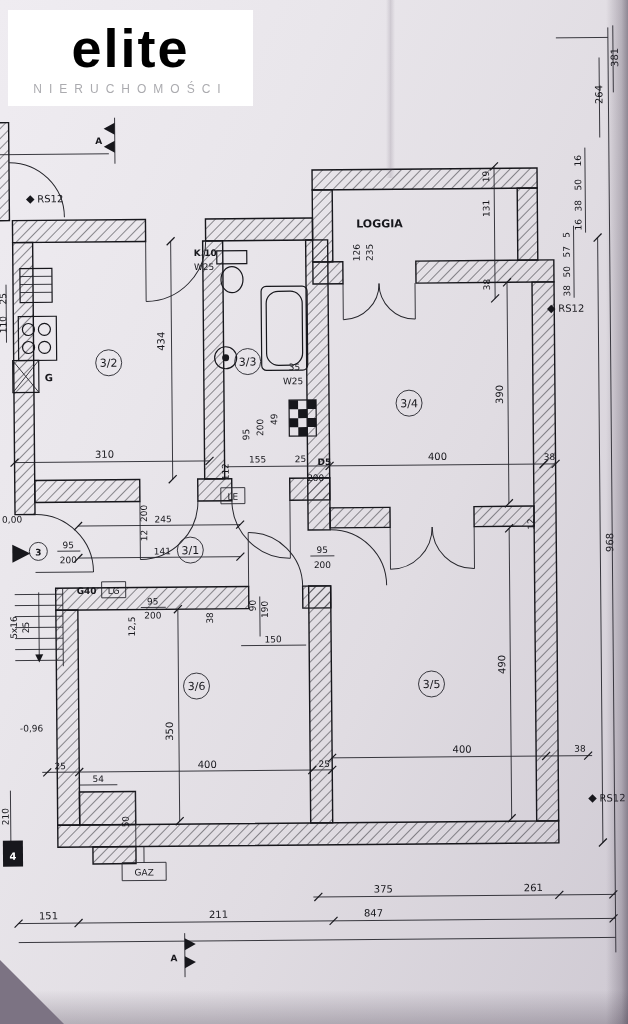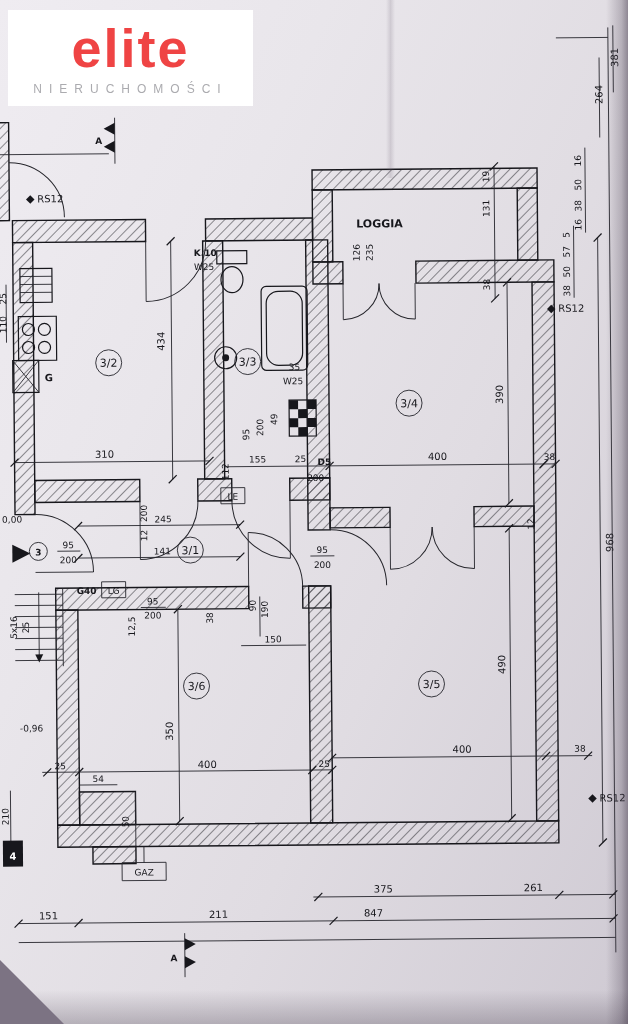--- a/index.html
+++ b/index.html
@@ -10,21 +10,21 @@
     background:linear-gradient(90deg,rgba(0,0,0,0) 0%,rgba(70,60,78,.28) 70%,rgba(60,50,68,.5) 100%);}
   .shade-bottom{position:absolute;left:0;bottom:0;width:100%;height:34px;
     background:linear-gradient(180deg,rgba(0,0,0,0),rgba(62,52,68,.28));}
   .corner-tear{position:absolute;left:0;bottom:0;width:0;height:0;
     border-bottom:64px solid #7c7383;border-right:64px solid transparent;}
   .crease{position:absolute;left:386px;top:0;width:9px;height:178px;
     background:linear-gradient(90deg,rgba(120,110,126,0),rgba(120,110,126,.22),rgba(120,110,126,0));}
   .logo{position:absolute;left:8px;top:10px;width:245px;height:96px;background:#ffffff;
     display:flex;flex-direction:column;align-items:center;justify-content:center;z-index:5;}
   .logo .brand{font-family:"Liberation Sans",sans-serif;font-weight:bold;font-size:54px;line-height:1;
-    color:#ef4444;letter-spacing:2px;}
+    color:#000000;letter-spacing:2px;}
   .logo .subtitle{margin-top:7px;font-family:"Liberation Sans",sans-serif;font-size:12px;
     letter-spacing:7px;color:#ababaf;}
   svg{position:absolute;left:0;top:0;}
   .wall{fill:url(#hatch);stroke:#17171c;stroke-width:1.4;}
   .thin{stroke:#26262c;stroke-width:.9;fill:none;}
   .arc{stroke:#26262c;stroke-width:1;fill:none;}
   .fix{stroke:#17171c;stroke-width:1.2;fill:none;}
   .tick{stroke:#17171c;stroke-width:1.2;}
   .blk{fill:#17171c;stroke:none;}
   text{fill:#17171c;font-size:10px;font-family:"DejaVu Sans",sans-serif;}

